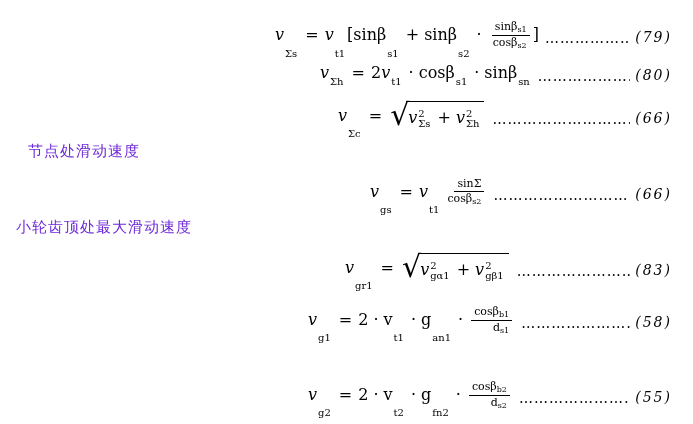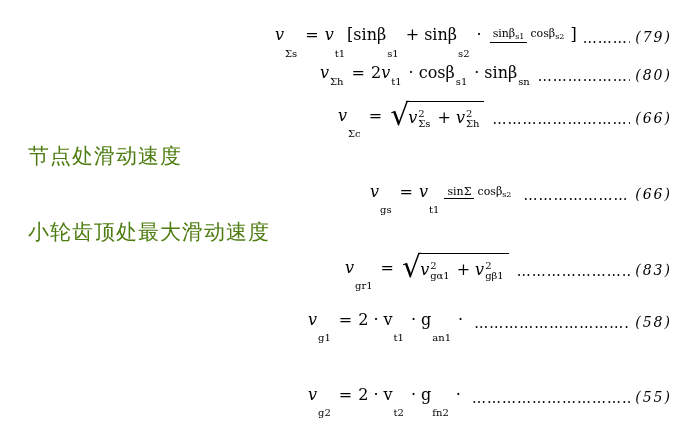--- a/index.html
+++ b/index.html
@@ -1,28 +1,28 @@
 <!DOCTYPE html>
 <html><head>
 <meta charset="utf-8">
 <style>
   html,body{margin:0;padding:0;background:#ffffff;}
   #page{position:relative;width:693px;height:424px;background:#ffffff;overflow:hidden;
         font-family:"DejaVu Serif","Liberation Serif",serif;color:#000;}
   .row{position:absolute;display:flex;align-items:center;line-height:1.15;
        font-size:16px;white-space:nowrap;}
   .cjk{position:absolute;font-family:"Liberation Sans","DejaVu Sans",sans-serif;
-       font-size:21px;letter-spacing:1px;color:#4d7c0f;}
+       font-size:15px;letter-spacing:1px;color:#6d28d9;}
   .vit{font-style:italic;}
   .sb{font-size:10px;vertical-align:-4px;align-self:flex-end;transform:translateY(1px);
       margin-left:1px;margin-right:2px;}
   .op{margin:0 5px;}
   .eqs{margin:0 6px;}
   .tight{margin:0;}
-  .frac{display:inline-flex;flex-direction:row;align-items:flex-start;margin:0 3px;}
+  .frac{display:inline-flex;flex-direction:column;align-items:flex-end;margin:0 3px;}
   .fnum,.fden{font-size:11px;line-height:1.25;padding:0 3px;display:inline-block;}
   .fnum{border-bottom:1px solid #000;}
   .fsb{font-size:8px;vertical-align:-2px;}
   .sqrt{display:inline-flex;align-items:flex-start;margin:0 2px;}
   .radical{font-family:"DejaVu Sans",sans-serif;font-size:30px;line-height:30px;
            display:inline-block;transform:translateY(-1px);}
   .radicand{border-top:1.4px solid #000;margin-left:-3px;padding:3px 3px 0 2px;
             display:inline-flex;align-items:center;height:26px;}
   .supsub{display:inline-flex;flex-direction:column;align-items:flex-start;
           font-size:10px;line-height:1.05;margin:0 2px 0 1px;transform:translateY(1px);}
@@ -107,21 +107,21 @@
     <span class="vit">v</span>
       <span class="sb">t1</span>
     <span class="frac">
       <span class="fnum"><span>sinΣ</span></span>
       <span class="fden"><span>cosβ</span><span class="fsb">s2</span></span>
     </span>
     <span class="dots">………………………………………………</span>
     <span class="eqnum">(66)</span>
   </div>
 
-  <div class="cjk" style="left:28px;top:218px;">小轮齿顶处最大滑动速度</div>
+  <div class="cjk" style="left:16px;top:218px;">小轮齿顶处最大滑动速度</div>
 
   <div class="row" style="left:345px;top:246px;height:44px;right:21px;">
     <span class="vit">v</span>
       <span class="sb">gr1</span>
     <span class="eqs">=</span>
     <span class="sqrt">
       <span class="radical">√</span>
       <span class="radicand">
         <span class="vit">v</span>
         <span class="supsub">
@@ -145,33 +145,41 @@
       <span class="sb">g1</span>
     <span class="eqs">=</span>
     <span class="tight">2</span>
     <span class="op">·</span>
     <span>v</span>
       <span class="sb">t1</span>
     <span class="op">·</span>
     <span>g</span>
       <span class="sb">an1</span>
     <span class="op">·</span>
+    <span class="frac">
+      <span class="fnum"><span>cosβ</span><span class="fsb">b1</span></span>
+      <span class="fden"><span>d</span><span class="fsb">s1</span></span>
+    </span>
     <span class="dots">………………………………………………</span>
     <span class="eqnum">(58)</span>
   </div>
 
   <div class="row" style="left:308px;top:373px;height:44px;right:21px;">
     <span class="vit">v</span>
       <span class="sb">g2</span>
     <span class="eqs">=</span>
     <span class="tight">2</span>
     <span class="op">·</span>
     <span>v</span>
       <span class="sb">t2</span>
     <span class="op">·</span>
     <span>g</span>
       <span class="sb">fn2</span>
     <span class="op">·</span>
+    <span class="frac">
+      <span class="fnum"><span>cosβ</span><span class="fsb">b2</span></span>
+      <span class="fden"><span>d</span><span class="fsb">s2</span></span>
+    </span>
     <span class="dots">………………………………………………</span>
     <span class="eqnum">(55)</span>
   </div>
 
 </div>
 
 </body></html>

